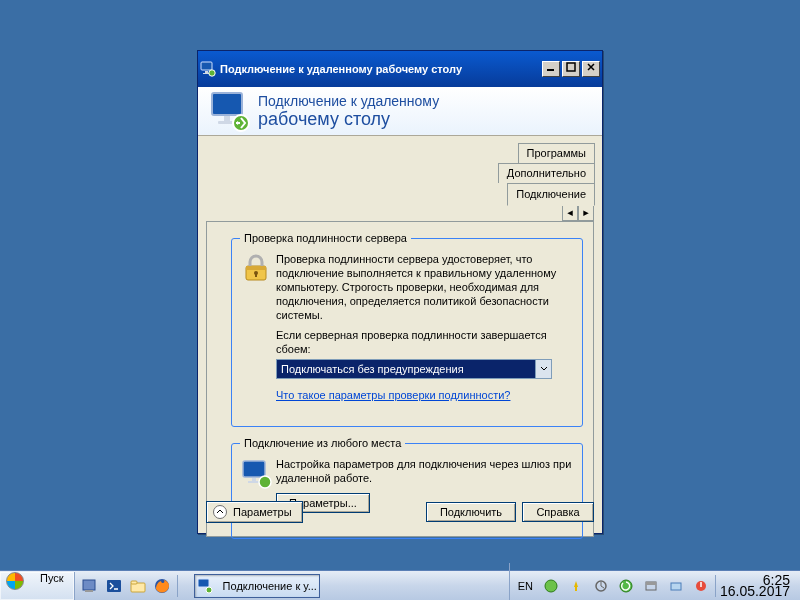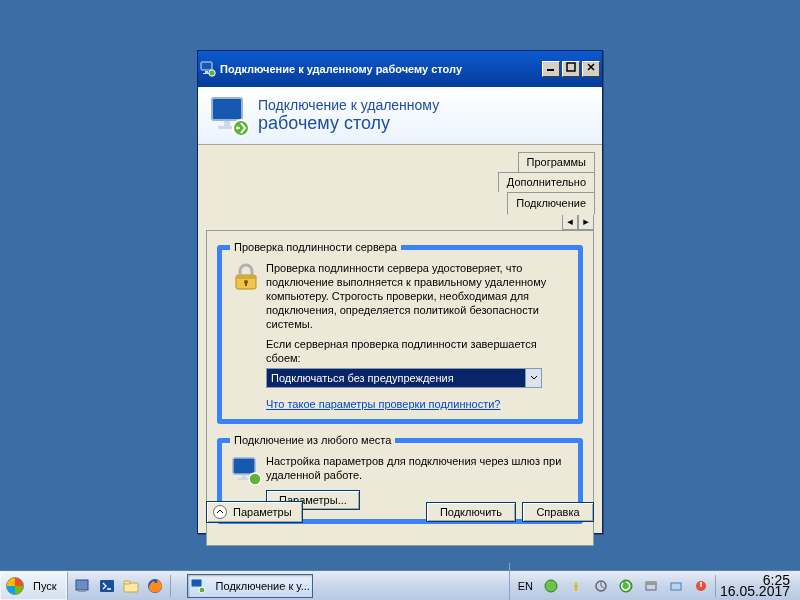--- a/index.html
+++ b/index.html
@@ -63,21 +63,21 @@
     background:#d4d0c8;
     border:1px solid #fff;
     border-right-color:#404040; border-bottom-color:#404040;
     font-size:10px; line-height:12px; text-align:center;
     font-family: Marlett, sans-serif;
     cursor:default;
   }
   .tbtn svg { display:block; margin:auto; }
 
   .banner {
-    height:58px;
+    height:49px;
     background:#fff;
     border-bottom:1px solid #aca899;
     display:flex; align-items:center;
     padding:4px 10px;
     background: linear-gradient(to bottom, #ffffff 0%, #eaf3fd 100%);
   }
   .banner-icon { width:42px; height:42px; margin-right:8px; position:relative;}
   .banner-text .l1 { color:#1e4ea0; font-size:14px; }
   .banner-text .l2 { color:#1e4ea0; font-size:18px; }
 
@@ -117,24 +117,24 @@
   .tabcontent {
     margin:0 8px 8px 8px;
     border:1px solid #919b9c;
     background:#ece9d8;
     padding:10px 10px;
     height:316px;
     position:relative;
   }
 
   fieldset {
-    border:5px solid #3b82f6;
+    border:1px solid #3b82f6;
     border-radius:3px;
-    margin:0 0 10px 0;
-    padding:8px 8px 9px 8px;
+    margin:0 0 10px 14px;
+    padding:8px 8px 25px 8px;
   }
   legend { padding:0 4px; color:#0046aa; color:#000; }
   legend { color:#000; }
   .group-row { display:flex; }
   .group-icon { width:36px; flex:0 0 36px; }
   .group-body { flex:1; }
   .desc { line-height:14px; }
   .desc2 { margin-top:6px; }
   .select {
     margin-top:3px; width: 276px; height:20px;
@@ -182,21 +182,21 @@
   
   .taskbar {
     position:absolute; left:0; right:0; bottom:0;
     height:30px;
     background: linear-gradient(to bottom, #e6edf6 0%, #c8d6ea 50%, #b7c9e3 100%);
     border-top:1px solid #5a7fb5;
     display:flex; align-items:center;
   }
   .start {
     height:28px; padding:0 10px 0 6px;
-    display:flex; align-items:center; gap:9px;
+    display:flex; gap:16px;
     border-right:1px solid #8aa3c8;
     background: linear-gradient(to bottom,#f0f5fb,#d3e0f0);
     box-shadow: inset 0 0 0 1px rgba(255,255,255,.6);
   }
   .start-orb {
     width:18px;height:18px;border-radius:50%;
     background: conic-gradient(#f04e23 0 25%, #7fba00 0 50%, #00a4ef 0 75%, #ffb900 0 100%);
     border:1px solid #888;
   }
   .ql { display:flex; align-items:center; gap:2px; padding:0 4px; border-right:1px solid #8aa3c8;}

